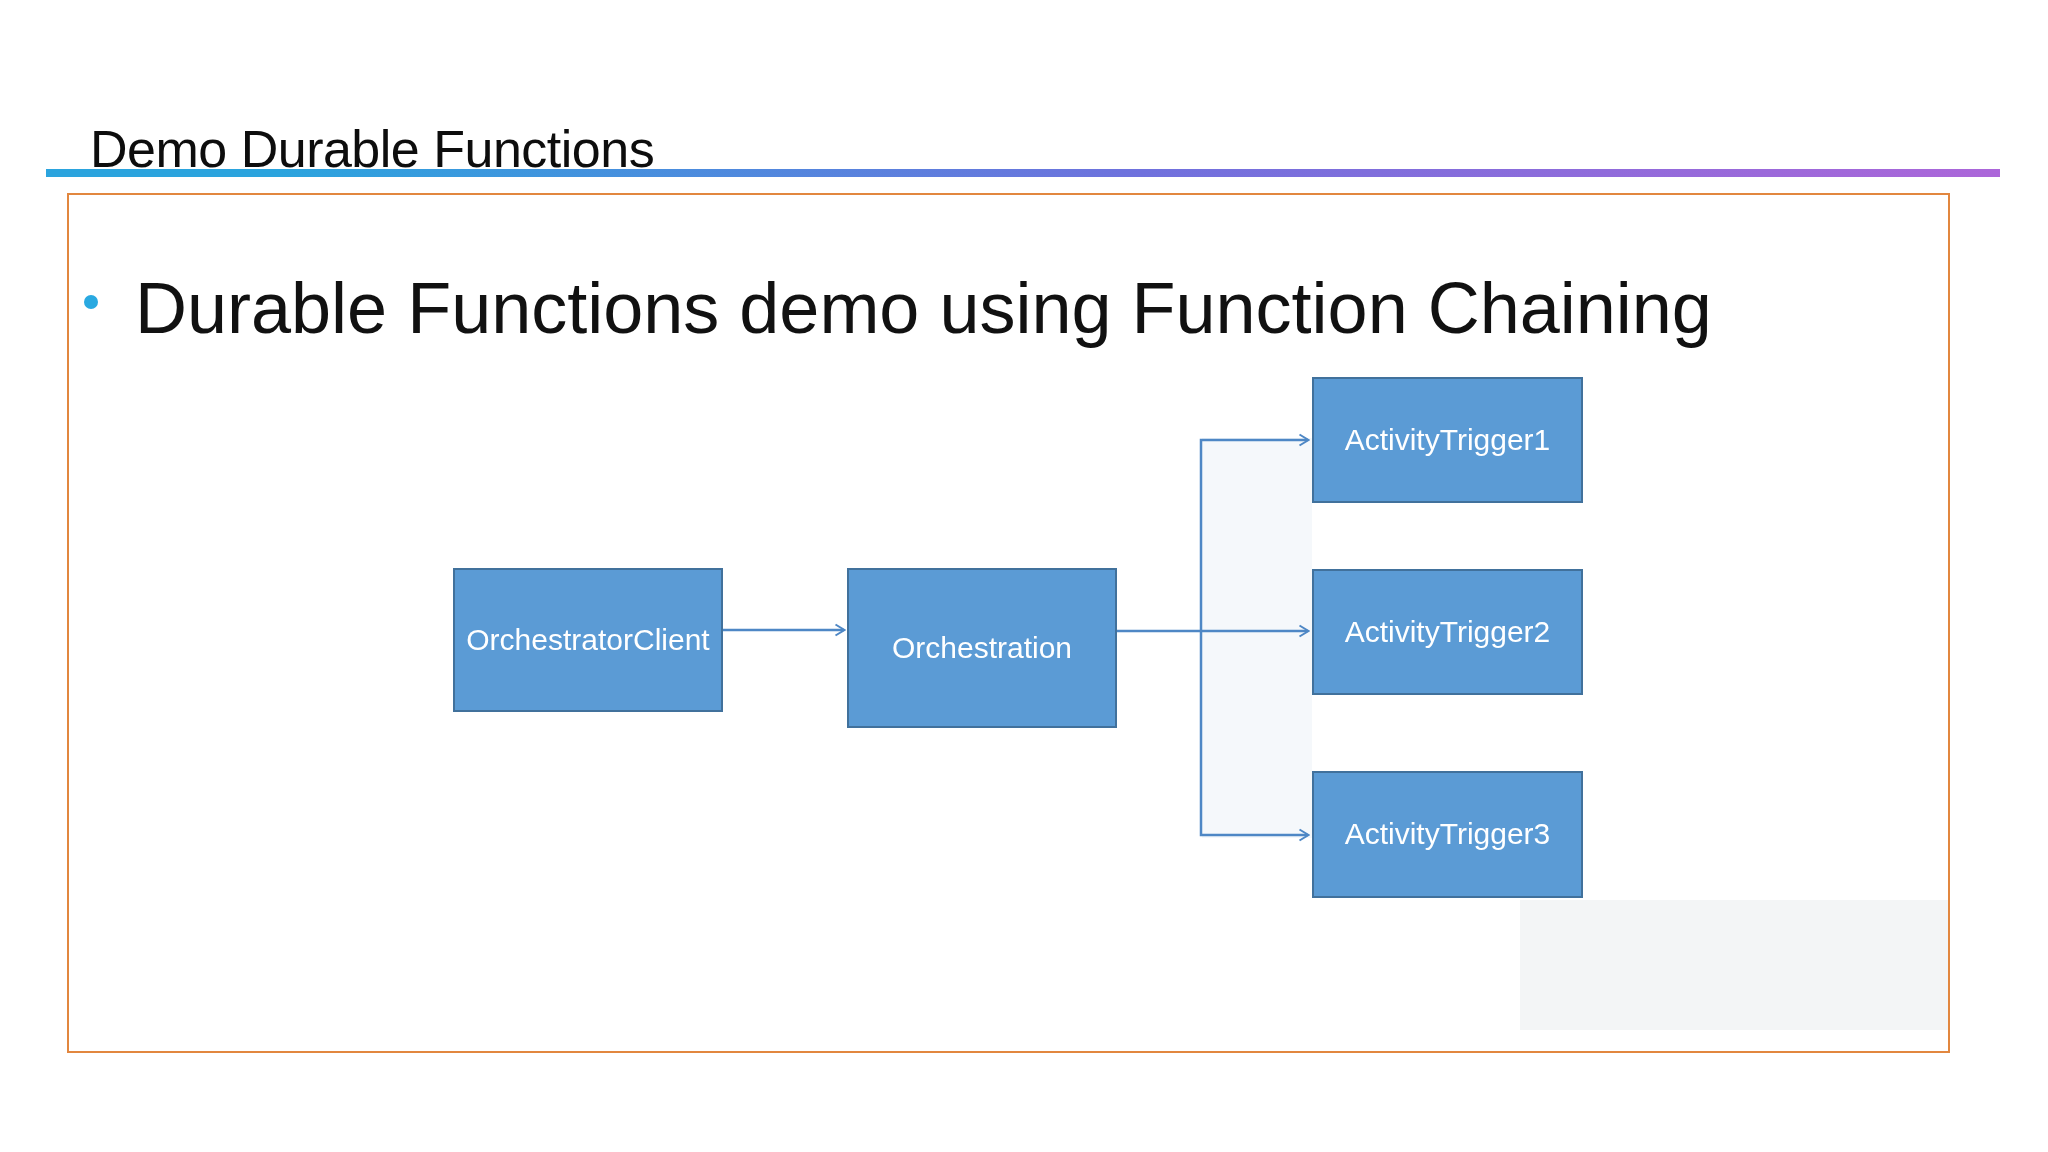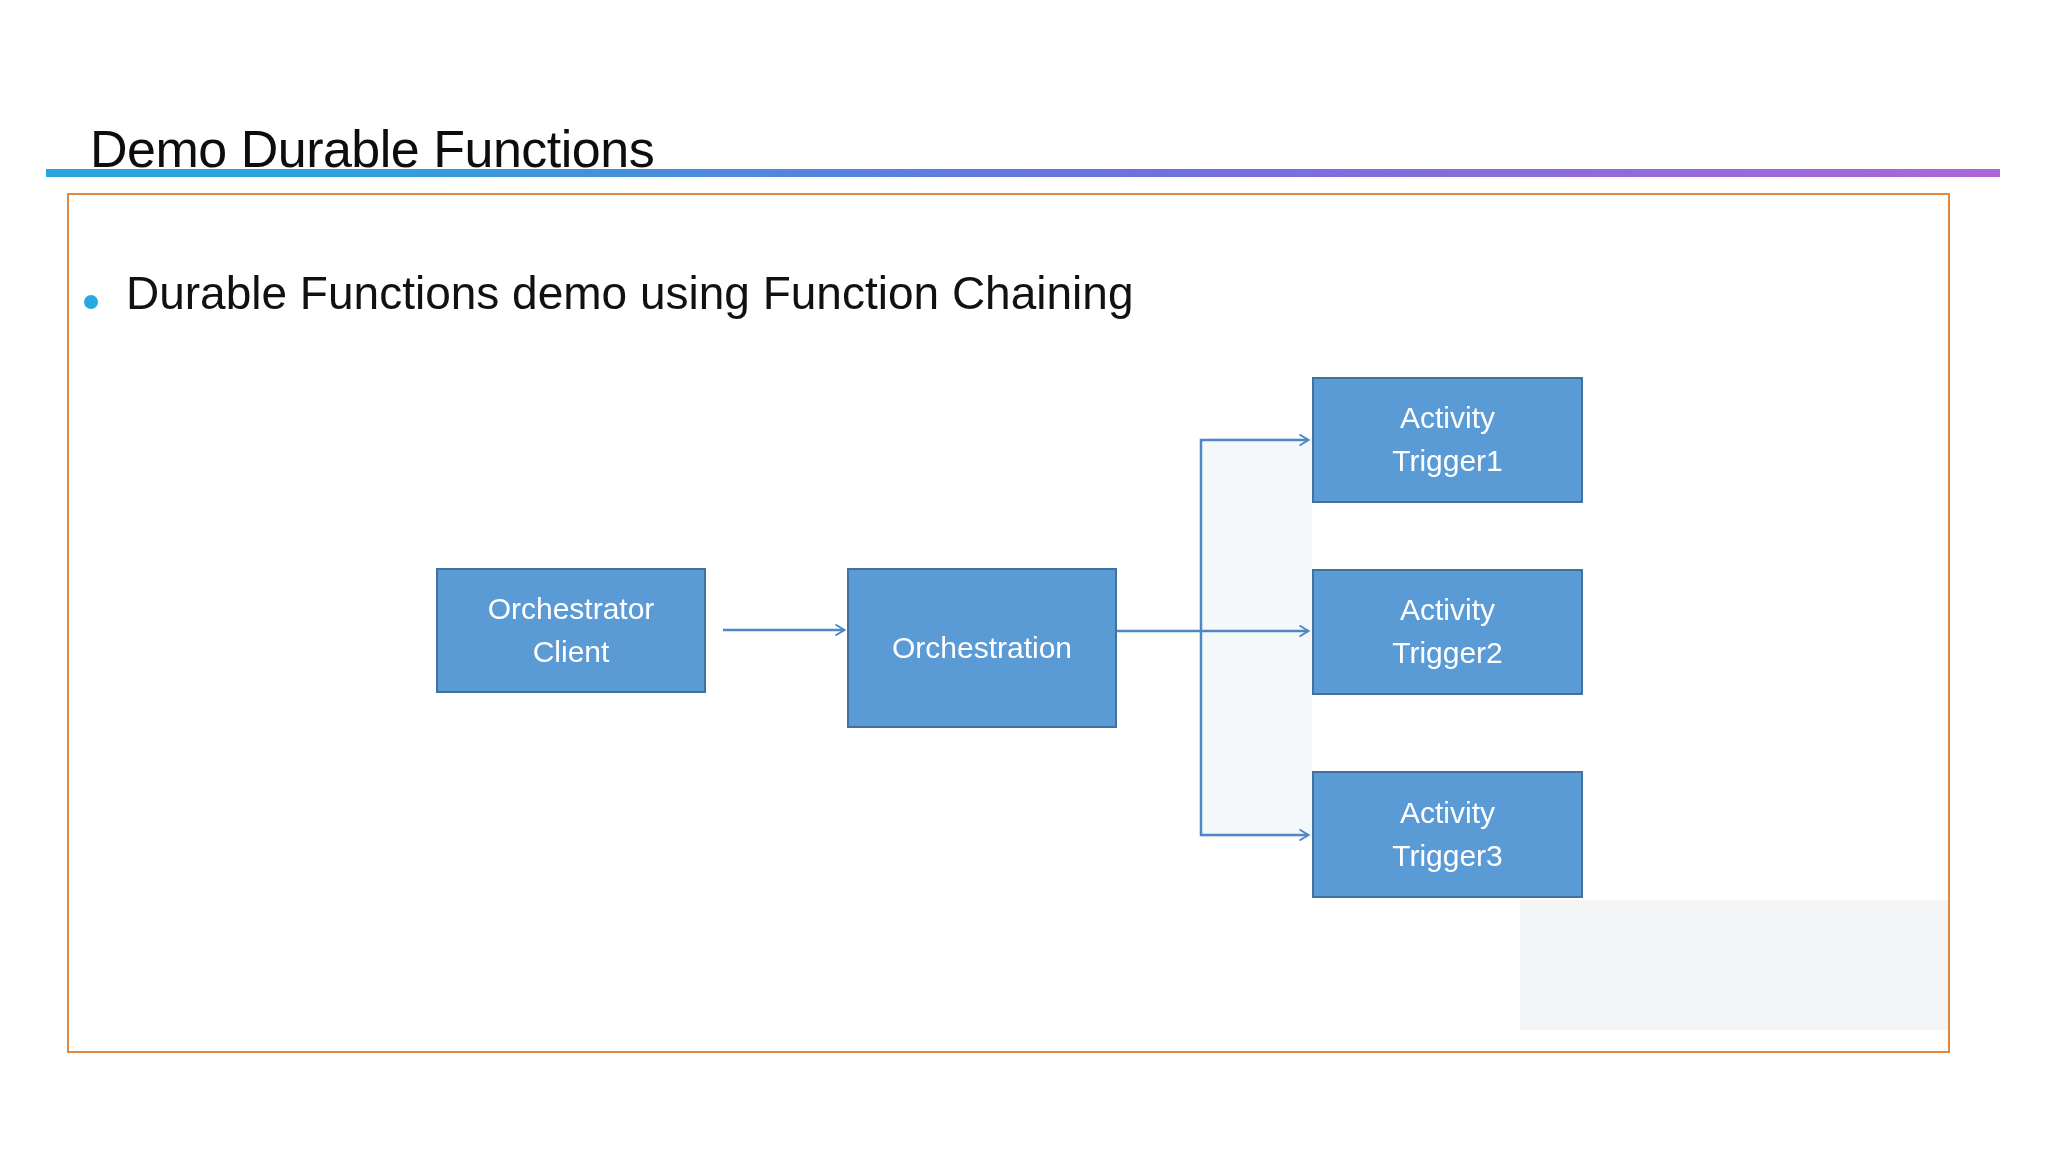--- a/index.html
+++ b/index.html
@@ -38,22 +38,22 @@
   .bullet-row {
     position:absolute; left:84px; top:267px;
     display:flex; align-items:flex-start;
   }
   .bullet-dot {
     width:14px; height:14px; border-radius:50%;
     background:var(--bullet-dot,#29a9e1);
     margin-top:28px; flex:0 0 auto;
   }
   .bullet-text {
-    margin-left:28px;
-    font-size:46px; line-height:1.15;
+    margin-left:37px;
+    font-size:72px; line-height:1.15;
     color:var(--body-text,#111111);
     white-space:nowrap;
   }
 
   .tint { position:absolute; }
   .tint-branch { left:1202px; top:438px; width:110px; height:400px;
     background:rgba(226,236,243,0.35); }
   .tint-corner { left:1520px; top:900px; width:428px; height:130px;
     background:rgba(229,232,234,0.45); }
 
@@ -64,21 +64,21 @@
   }
   .edge { stroke:var(--connector,#4e87c5); stroke-width:2.5; fill:none; }
   .arrowhead-path { stroke:var(--connector,#4e87c5); stroke-width:2; fill:none; }
 
   .node {
     position:absolute;
     background:var(--box-fill,#5b9bd5);
     border:2px solid var(--box-border,#41719c);
     box-sizing:border-box;
     color:var(--box-text,#ffffff);
-    display:flex; flex-direction:column;
+    display:flex; 
     align-items:center; justify-content:center;
     font-size:30px; line-height:1.42;
     text-align:center;
   }
 </style>
 </head>
 <body>
 
 <h1 class="slide-title">Demo Durable Functions</h1>
 
@@ -99,21 +99,21 @@
     <marker id="openArrow" viewBox="0 0 12 14" refX="10" refY="7" markerWidth="12" markerHeight="14" markerUnits="userSpaceOnUse" orient="auto">
       <path class="arrowhead-path" d="M1.5 1.5 L10.5 7 L1.5 12.5" stroke="#4e87c5" fill="none" stroke-width="2"></path>
     </marker>
   </defs>
   <path class="edge" d="M723 630 L844 630" marker-end="url(#openArrow)"></path>
   <path class="edge" d="M1117 631 L1308 631" marker-end="url(#openArrow)"></path>
   <path class="edge" d="M1201 631 L1201 440 L1308 440" marker-end="url(#openArrow)"></path>
   <path class="edge" d="M1201 631 L1201 835 L1308 835" marker-end="url(#openArrow)"></path>
 </svg>
 
-<div class="node" style="left:436px; top:568px; width:270px; height:125px;">
+<div class="node" style="left:453px; top:568px; width:270px; height:144px;">
   <span>Orchestrator</span>
   <span>Client</span>
 </div>
 
 <div class="node" style="left:847px; top:568px; width:270px; height:160px;">
   <span>Orchestration</span>
 </div>
 
 <div class="node" style="left:1312px; top:377px; width:271px; height:126px;">
   <span>Activity</span>

